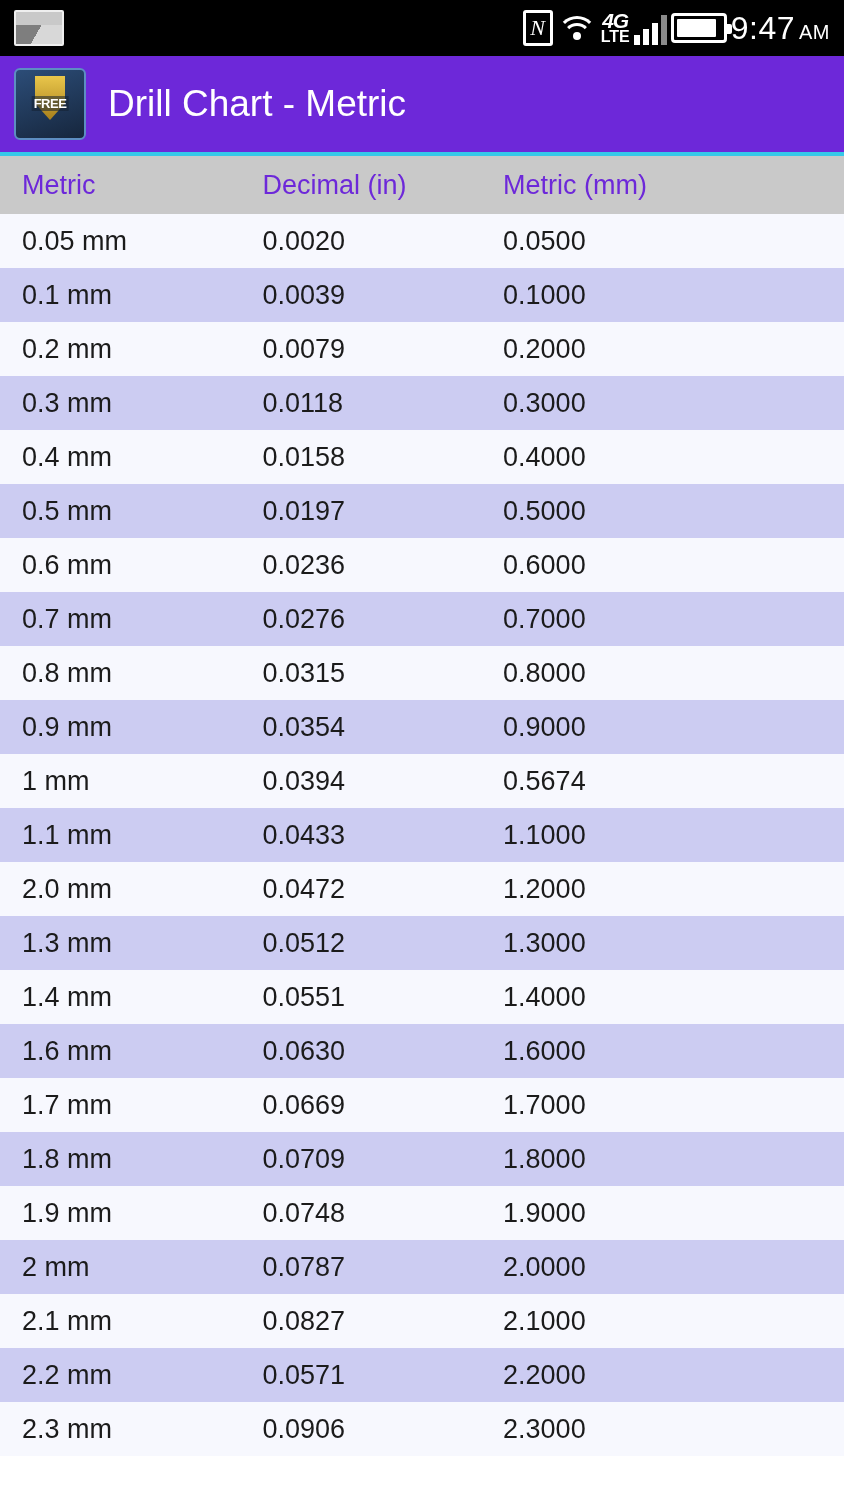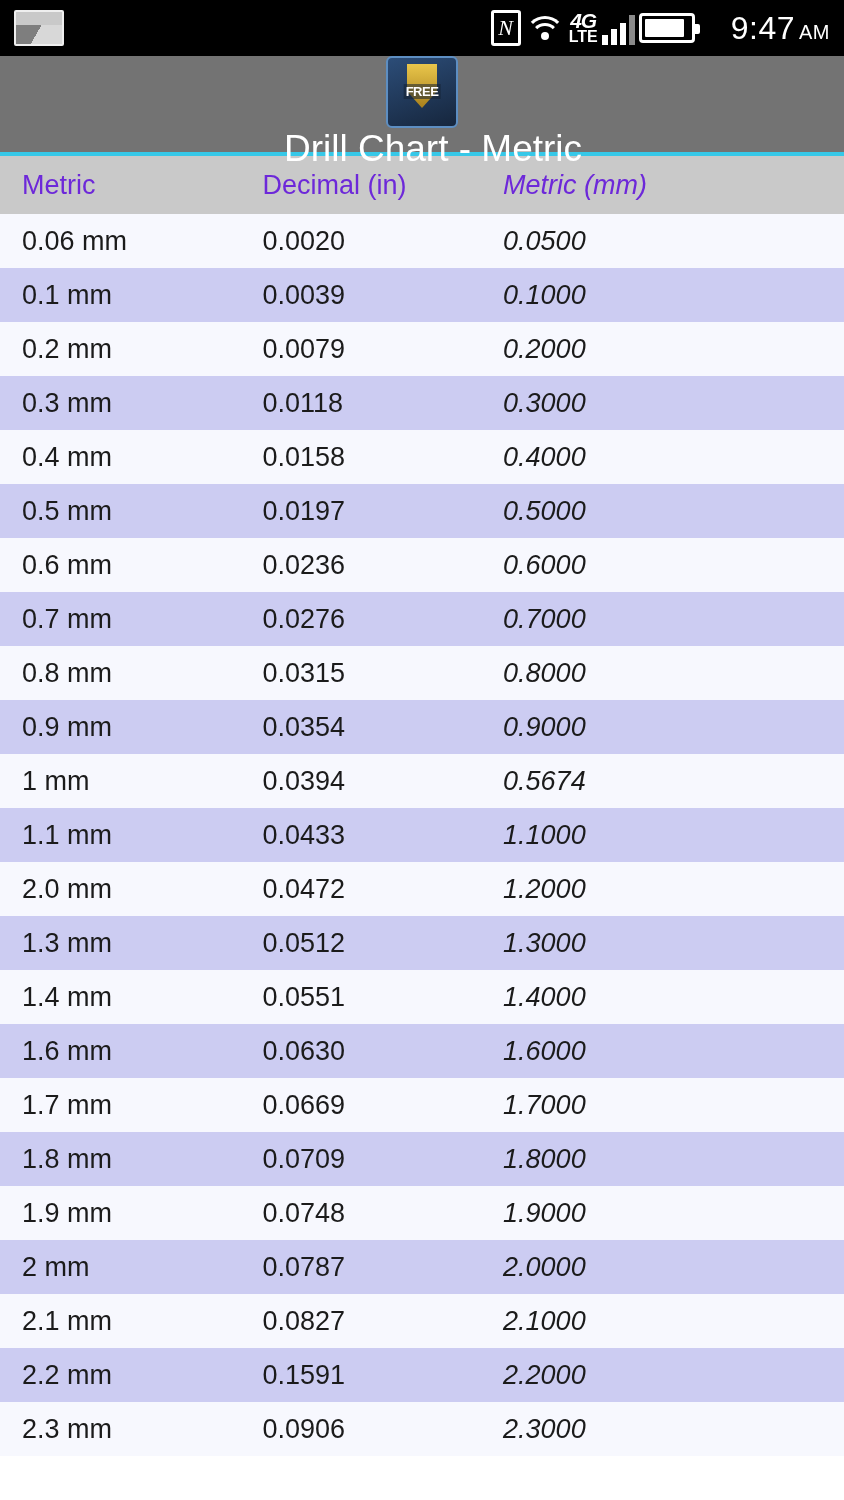--- a/index.html
+++ b/index.html
@@ -145,37 +145,35 @@
     position: absolute;
     left: 3px; top: 3px; bottom: 3px;
     width: 78%;
     background: #ffffff;
     border-radius: 1px;
   }
   .clock {
     color: #ffffff;
     font-size: 32px;
     letter-spacing: 0.5px;
-    margin-left: 32px;
   }
   .clock .ampm {
     font-size: 20px;
     margin-left: 4px;
   }
 
   
   .appbar {
     height: 100px;
-    background: #737373;
+    background: #6d28d9;
     display: flex;
     align-items: center;
     padding: 0 14px;
     box-sizing: border-box;
     border-bottom: 4px solid #36c8e8;
-    flex-direction: column;
   }
   .app-logo {
     width: 68px;
     height: 68px;
     background: linear-gradient(160deg, #2c4d78 0%, #16263d 100%);
     border: 2px solid #5d8ec2;
     border-radius: 6px;
     position: relative;
     flex: 0 0 auto;
     overflow: hidden;
@@ -226,21 +224,21 @@
     overflow: hidden;
     white-space: nowrap;
   }
   .table thead th {
     background: #c9c9c9;
     color: #6d28d9;
     height: 58px;
   }
   .col-0 { width: 28.5%; }
   .col-1 { width: 28.5%; }
-  .col-2 { width: 43%; font-style: italic; }
+  .col-2 { width: 43%; }
   .table tbody tr:nth-child(odd)  { background: #f7f8fe; }
   .table tbody tr:nth-child(even) { background: #ccccf2; }
 </style>
 </head>
 <body>
 
 <div class="statusbar">
   <div class="sb-left">
     <div class="img-icon"></div>
   </div>
@@ -279,21 +277,21 @@
 <table class="table">
   <thead>
     <tr>
       <th class="col-0">Metric</th>
       <th class="col-1">Decimal (in)</th>
       <th class="col-2">Metric (mm)</th>
     </tr>
   </thead>
   <tbody id="table-body">
       <tr>
-        <td class="col-0">0.06 mm</td>
+        <td class="col-0">0.05 mm</td>
         <td class="col-1">0.0020</td>
         <td class="col-2">0.0500</td>
       </tr>
       <tr>
         <td class="col-0">0.1 mm</td>
         <td class="col-1">0.0039</td>
         <td class="col-2">0.1000</td>
       </tr>
       <tr>
         <td class="col-0">0.2 mm</td>
@@ -385,21 +383,21 @@
         <td class="col-1">0.0787</td>
         <td class="col-2">2.0000</td>
       </tr>
       <tr>
         <td class="col-0">2.1 mm</td>
         <td class="col-1">0.0827</td>
         <td class="col-2">2.1000</td>
       </tr>
       <tr>
         <td class="col-0">2.2 mm</td>
-        <td class="col-1">0.1591</td>
+        <td class="col-1">0.0571</td>
         <td class="col-2">2.2000</td>
       </tr>
       <tr>
         <td class="col-0">2.3 mm</td>
         <td class="col-1">0.0906</td>
         <td class="col-2">2.3000</td>
       </tr>
     </tbody>
 </table>
 

